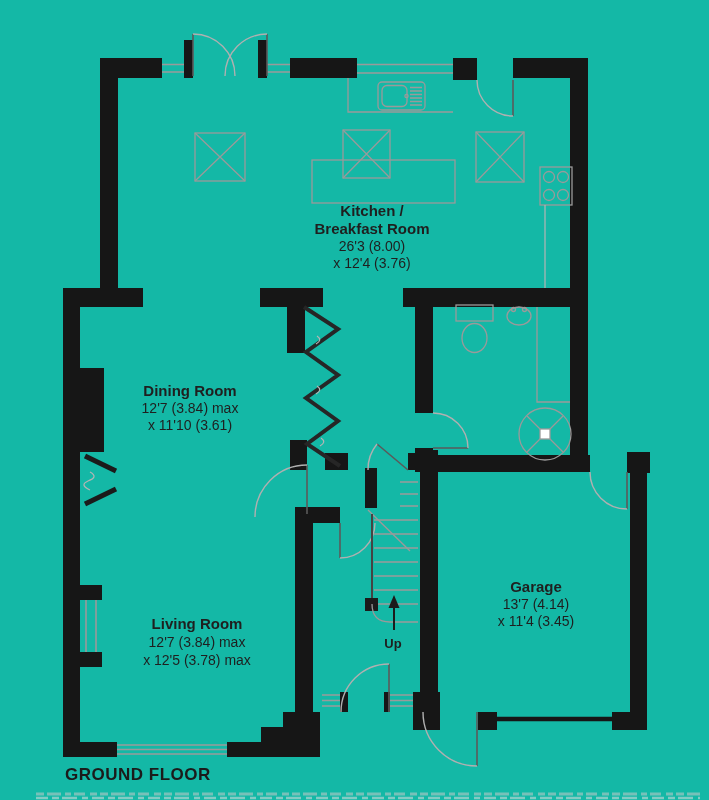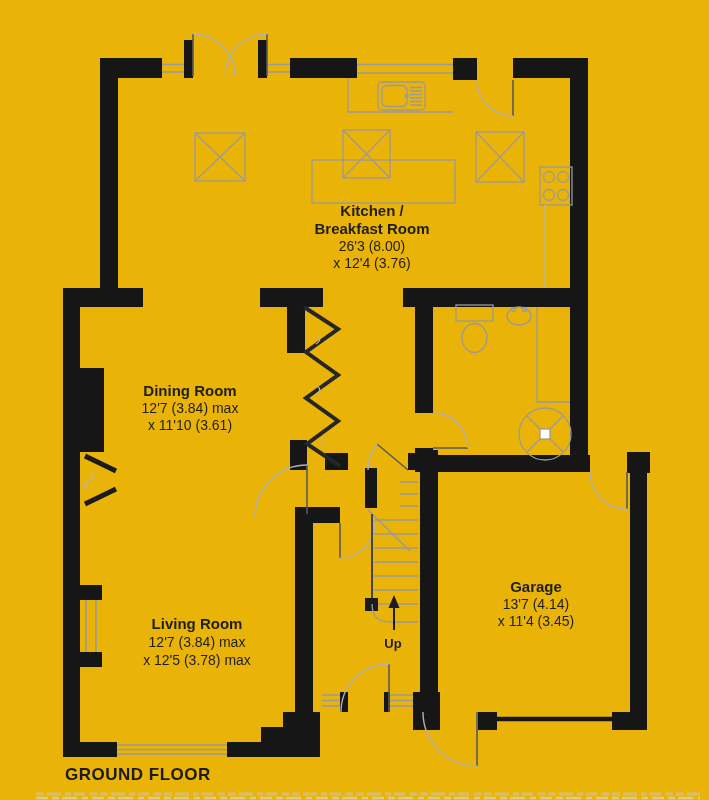--- a/index.html
+++ b/index.html
@@ -1,17 +1,17 @@
 <!DOCTYPE html>
 <html><head>
 <meta charset="utf-8">
 <style>
   html,body{margin:0;padding:0;background:#ffffff;}
   body{font-family:"Liberation Sans", sans-serif;}
-  .plan-wrap{width:709px;height:800px;position:relative;background:#eab308;overflow:hidden;}
+  .plan-wrap{width:709px;height:800px;position:relative;background:#14b8a6;overflow:hidden;}
   svg{display:block;}
   .wall{fill:#161616;stroke:none;}
   .fix{stroke:#9a9a9a;stroke-width:1.3;fill:none;}
   .fixlight{stroke:#b5b5b5;stroke-width:1.2;fill:none;}
   .win{stroke:#9a9a9a;stroke-width:1.6;fill:none;}
   .arc{stroke:#b0b0b0;stroke-width:1.4;fill:none;}
   .leaf{stroke:#5a5a5a;stroke-width:1.6;fill:none;}
   .tread{stroke:#9a9a9a;stroke-width:1.3;fill:none;}
   .dark{stroke:#1b1b1b;fill:none;}
   .room-name{font-family:"Liberation Sans", sans-serif;font-weight:bold;font-size:15px;fill:#1f1f1f;}

